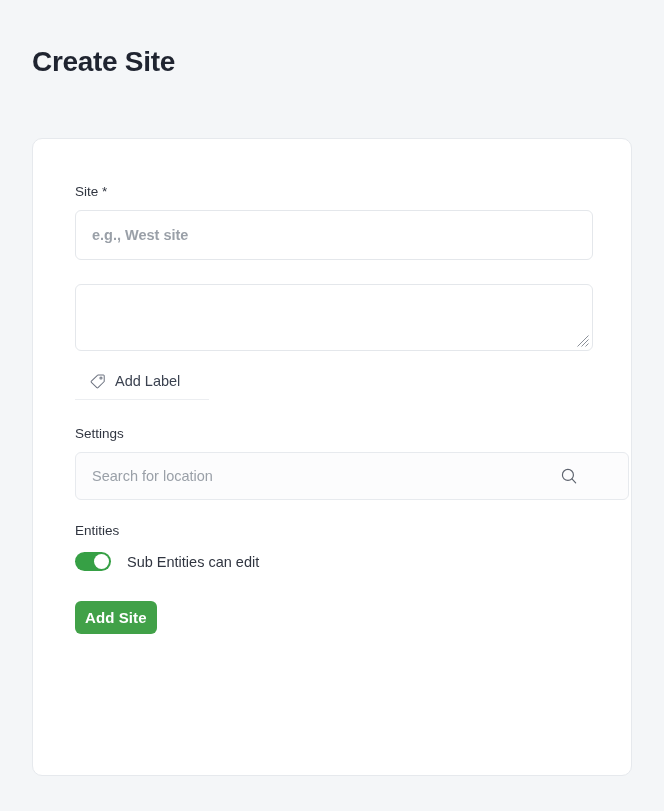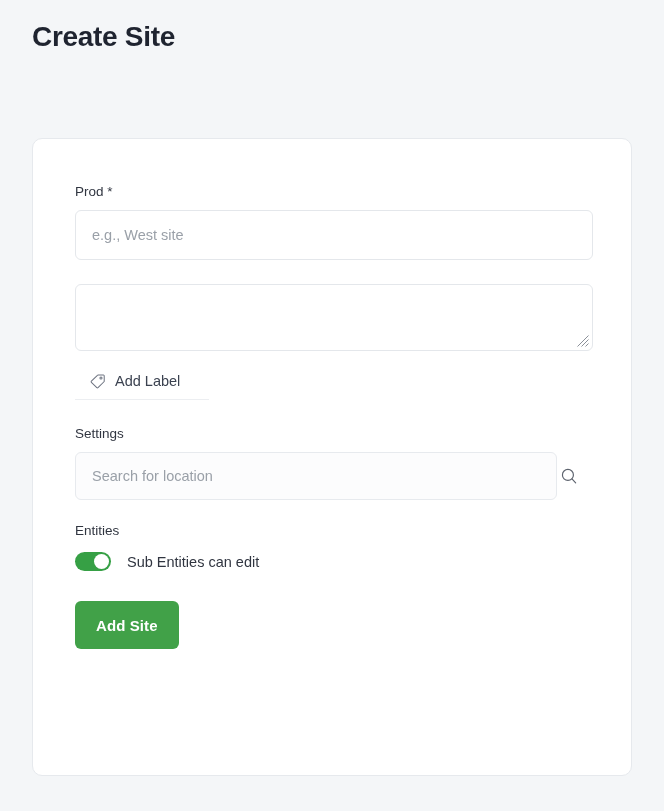--- a/index.html
+++ b/index.html
@@ -19,21 +19,21 @@
     position: relative;
     width: 664px;
     height: 811px;
     box-sizing: border-box;
   }
 
   
   .header {
     position: absolute;
     left: 32px;
-    top: 20px;
+    top: 45px;
     width: 600px;
   }
   .page-title {
     font-size: 28px;
     font-weight: bold;
     color: #1f2430;
     letter-spacing: -0.3px;
     line-height: 34px;
     margin: 0;
   }
@@ -81,20 +81,21 @@
     width: 518px;
     height: 50px;
     border: 1px solid #e4e7eb;
     border-radius: 6px;
     background: #ffffff;
     font-family: "Liberation Sans", sans-serif;
     font-size: 14.5px;
     color: #303540;
     padding: 0 16px;
     outline: none;
+    font-weight: bold;
   }
   .text-input::placeholder {
     color: #9aa0a8;
     opacity: 1;
   }
 
   .textarea-wrap {
     position: relative;
     width: 518px;
     height: 67px;
@@ -148,21 +149,21 @@
 
   
   .search-wrap {
     position: relative;
     width: 518px;
     height: 48px;
   }
   .search-input {
     box-sizing: border-box;
     display: block;
-    width: 482px;
+    width: 554px;
     height: 48px;
     border: 1px solid #e7eaee;
     border-radius: 6px;
     background: #fcfcfd;
     font-family: "Liberation Sans", sans-serif;
     font-size: 14.5px;
     color: #303540;
     padding: 0 44px 0 16px;
     outline: none;
   }
@@ -208,22 +209,22 @@
     font-size: 14.5px;
     color: #303540;
     line-height: 18px;
   }
 
   
   .submit-btn {
     margin-top: 30px;
     display: inline-block;
     box-sizing: border-box;
-    height: 48px;
-    padding: 0 21px;
+    height: 33px;
+    padding: 0 10px;
     border: none;
     border-radius: 6px;
     background: #41a148;
     color: #ffffff;
     font-family: "Liberation Sans", sans-serif;
     font-size: 15px;
     font-weight: bold;
     letter-spacing: 0.1px;
     cursor: pointer;
   }
@@ -239,21 +240,21 @@
 
   <div class="header">
     <div class="page-title">Create Site</div>
   </div>
 
   <div class="card">
     <div class="form">
 
       
       <div class="field">
-        <div class="field-label">Prod *</div>
+        <div class="field-label">Site *</div>
         <input class="text-input" type="text" placeholder="e.g., West site" style="">
       </div>
 
       <div class="sp-24"></div>
 
       
       <div class="field">
         <div class="textarea-wrap">
           <textarea class="textarea" placeholder="" style=""></textarea>
           <svg class="resize-grip" viewBox="0 0 13 13">

